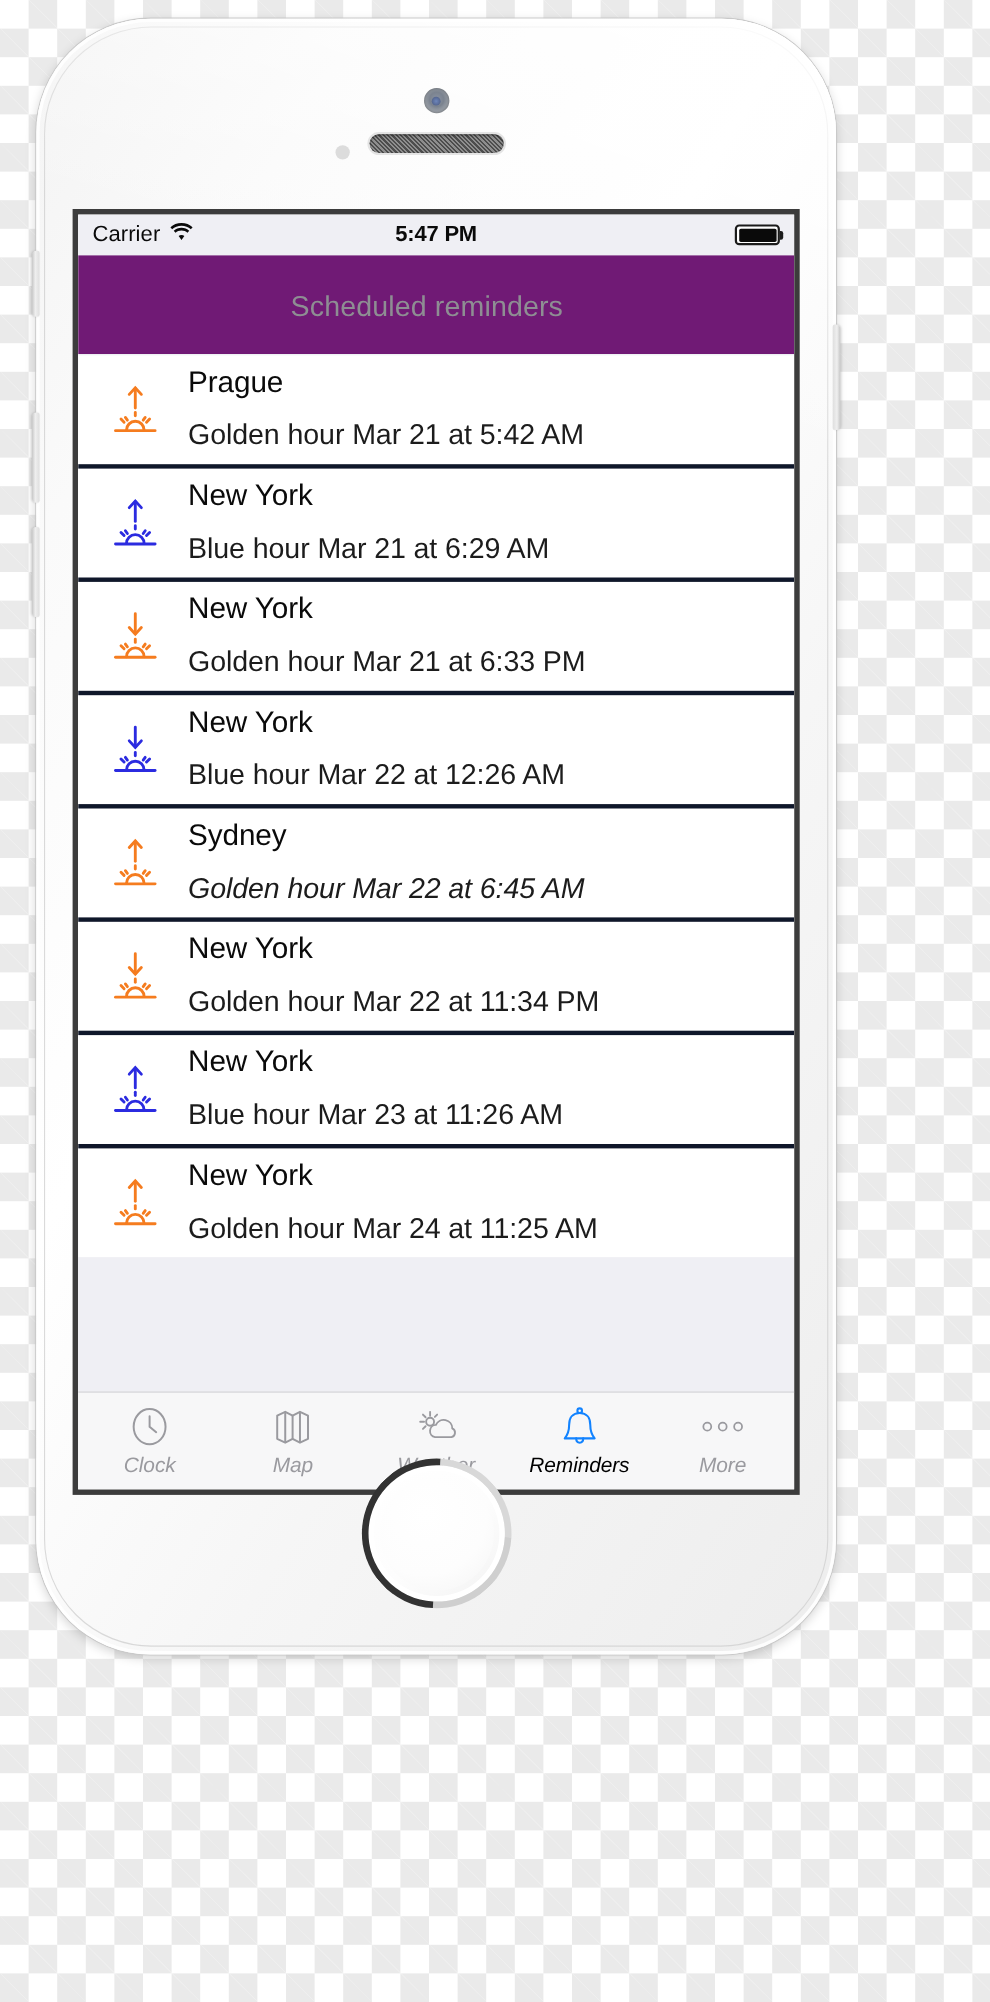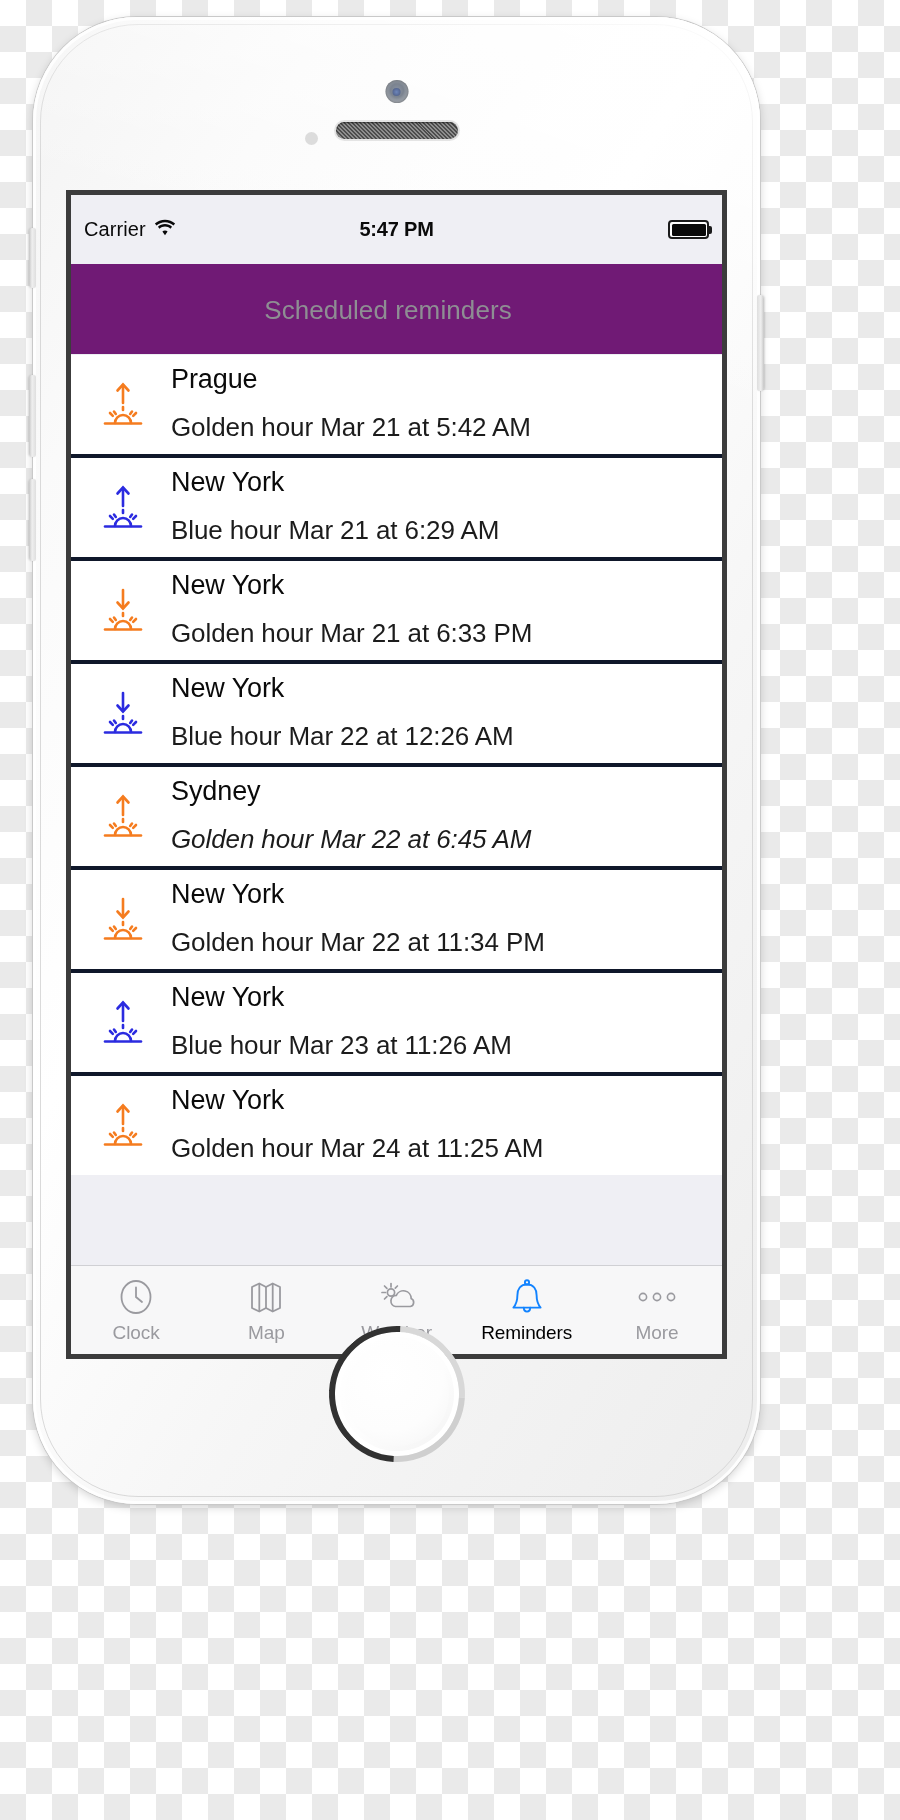--- a/index.html
+++ b/index.html
@@ -166,21 +166,21 @@
     overflow: hidden;
     box-shadow: 0 0 0 5px #3c3c3c;
   }
 
   
   .status-bar {
     height: 37px;
     background: #efeff4;
     display: flex;
     align-items: center;
-    padding: 16px 13px;
+    padding: 0 13px;
     position: relative;
     font-size: 20px;
     color: #0a0a0a;
   }
   .status-left {
     display: flex;
     align-items: center;
     gap: 8px;
   }
   .status-carrier { font-size: 20px; letter-spacing: 0.1px; }
@@ -292,20 +292,21 @@
     display: flex;
   }
   .tab-item {
     flex: 1 1 0;
     display: flex;
     flex-direction: column;
     align-items: center;
     justify-content: center;
     gap: 5px;
     color: #9a9a9f;
+    font-style: italic;
   }
   .tab-item.active { color: #000000; }
   .tab-icon {
     height: 40px;
     display: flex;
     align-items: center;
     justify-content: center;
   }
   .tab-label {
     font-size: 19px;

